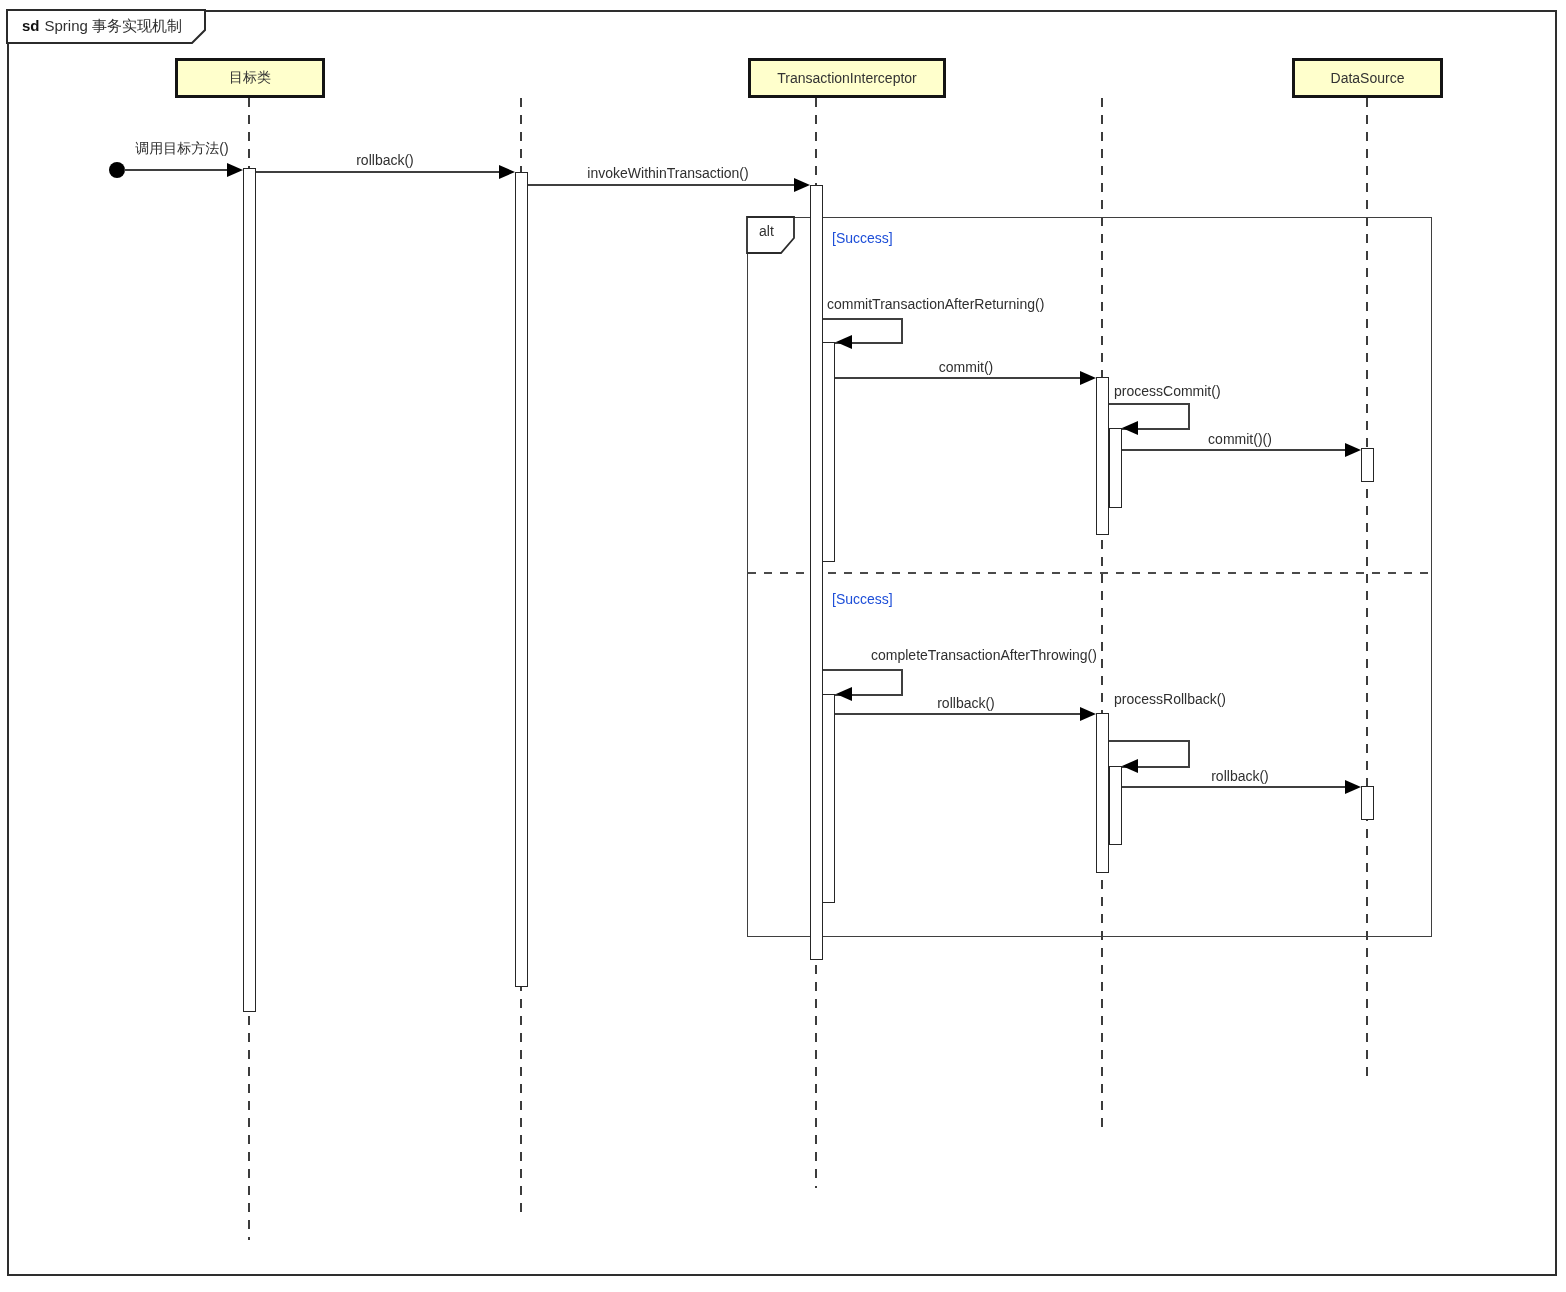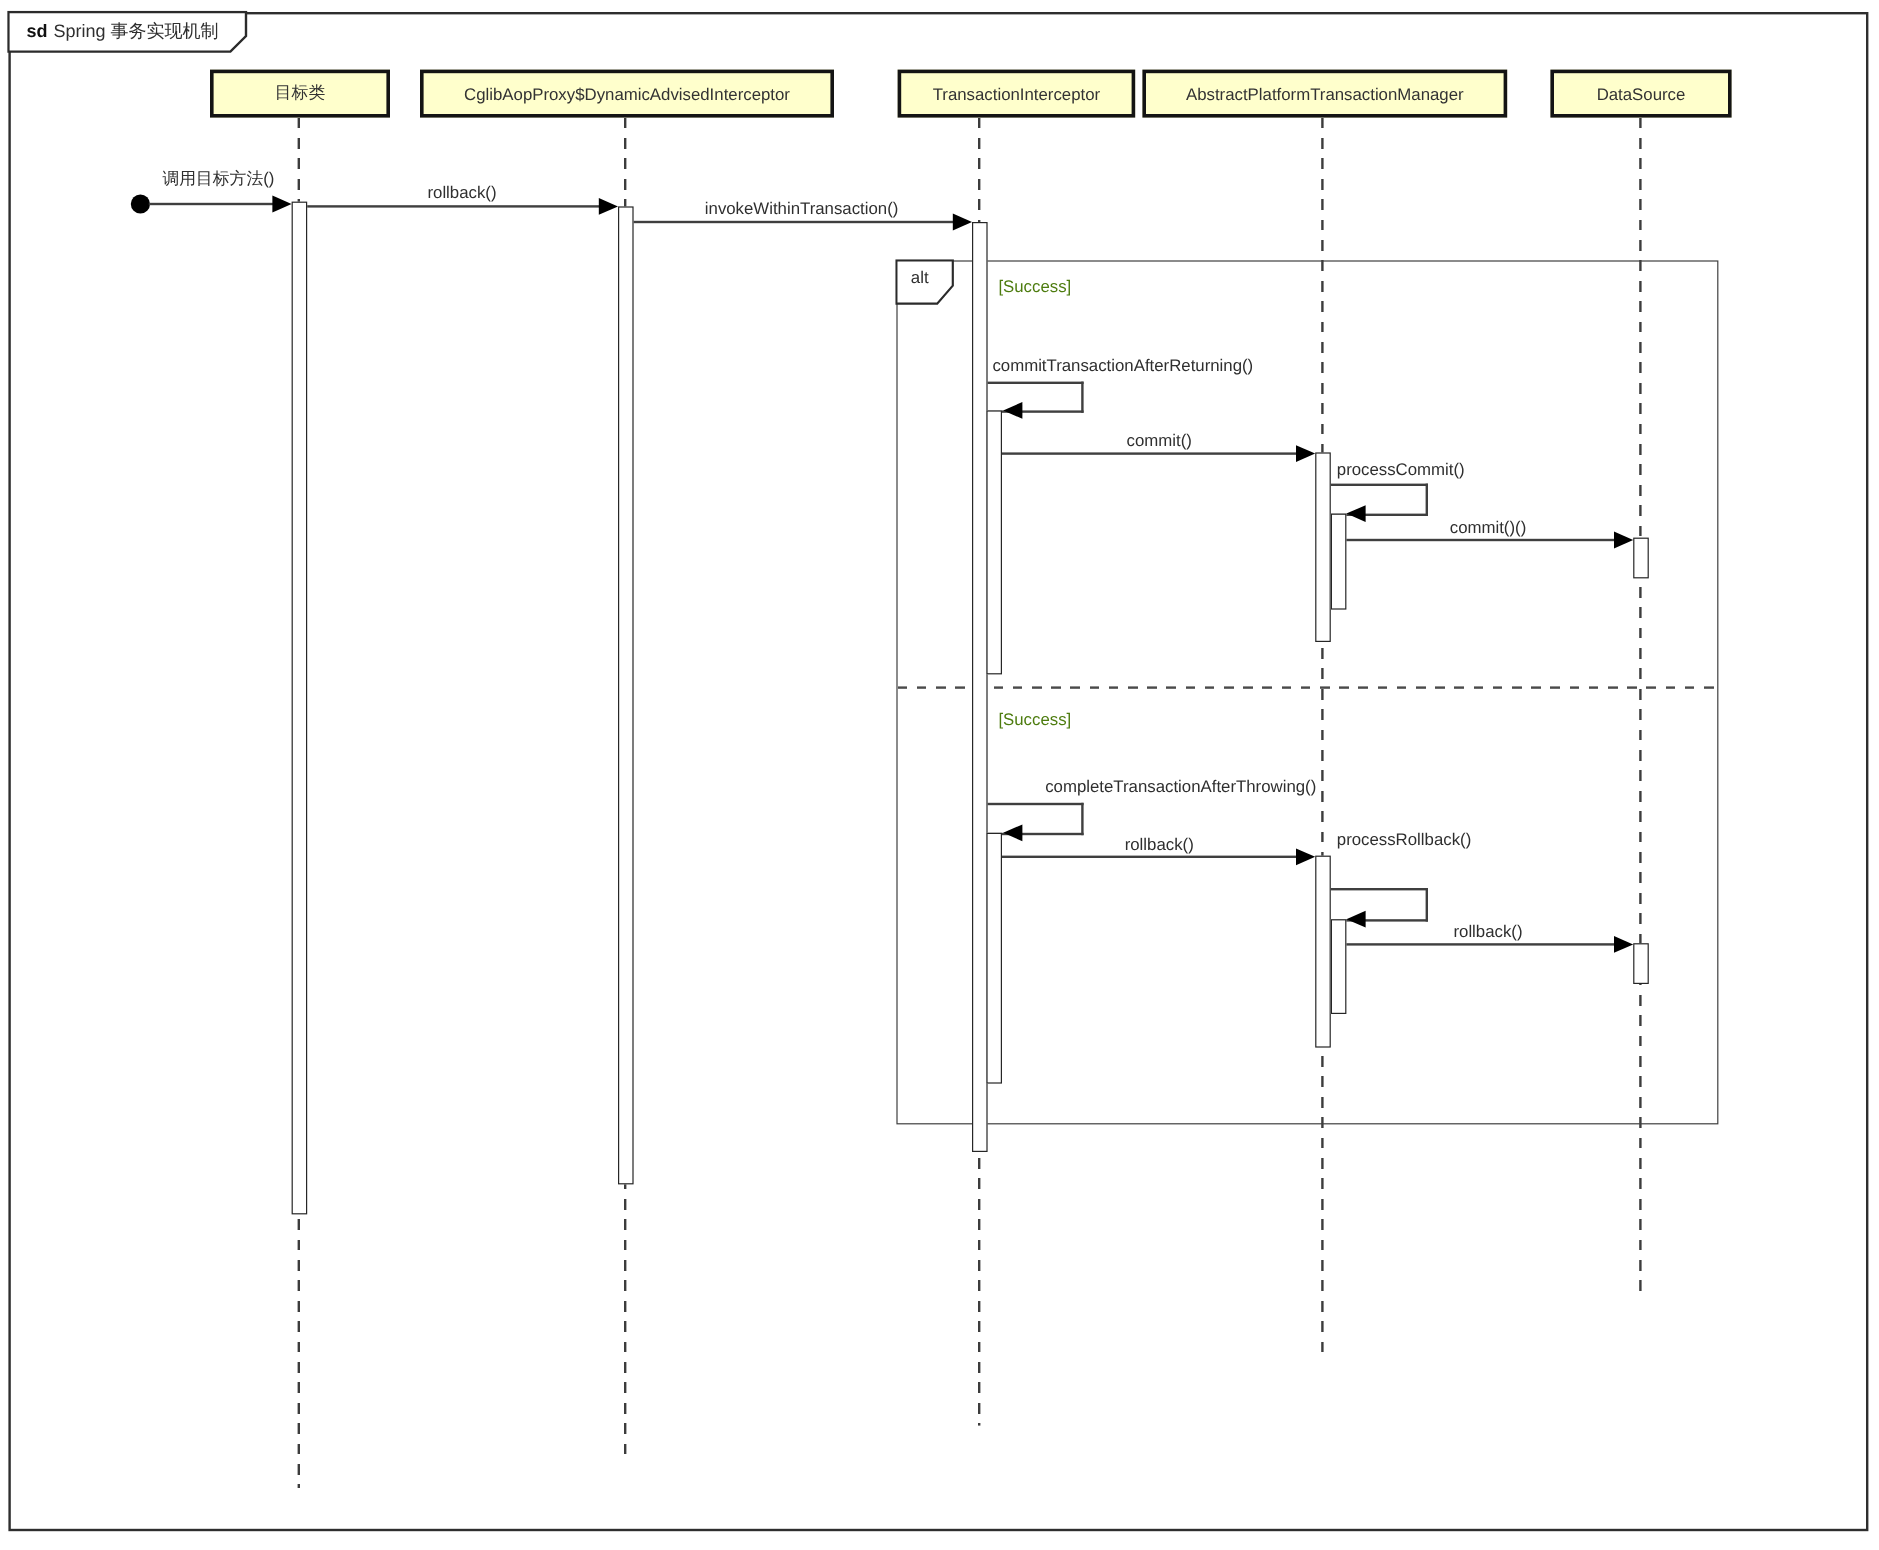--- a/index.html
+++ b/index.html
@@ -24,21 +24,21 @@
   .alt-divider{left:748px;top:572px;width:684px;height:2px;background:repeating-linear-gradient(to right,#4a4a4a 0 8px,transparent 8px 16px);}
   
   .mline{height:0;border-top:2px solid #3f3f3f;}
   .loop{border-top:2px solid #3f3f3f;border-right:2px solid #3f3f3f;border-bottom:2px solid #3f3f3f;box-sizing:border-box;}
   .ah-r{width:0;height:0;border-top:7px solid transparent;border-bottom:7px solid transparent;border-left:16px solid #000;}
   .ah-l{width:0;height:0;border-top:7px solid transparent;border-bottom:7px solid transparent;border-right:16px solid #000;}
   .dot{width:16px;height:16px;border-radius:50%;background:#000;}
   
   .lbl{font-size:14px;line-height:16px;color:#2f2f2f;white-space:nowrap;}
   .ctr{transform:translateX(-50%);}
-  .guard{font-size:14px;color:#4d7c0f;white-space:nowrap;}
+  .guard{font-size:14px;color:#1d4ed8;white-space:nowrap;}
   .tab-text{font-size:15px;color:#2f2f2f;white-space:nowrap;}
   .tab-text b{margin-right:5px;color:#111;}
 </style>
 </head>
 <body>
 
 <div id="canvas">
 
   <div class="abs diagram-border"></div>
 
@@ -47,23 +47,21 @@
   </svg>
   <div class="abs tab-text" style="left:22px;top:17px"><b>sd</b><span>Spring 事务实现机制</span></div>
 
   <div class="abs lifeline" style="left:248px;top:98px;height:1142px"></div>
   <div class="abs lifeline" style="left:520px;top:98px;height:1115px"></div>
   <div class="abs lifeline" style="left:815px;top:98px;height:1090px"></div>
   <div class="abs lifeline" style="left:1101px;top:98px;height:1030px"></div>
   <div class="abs lifeline" style="left:1366px;top:98px;height:980px"></div>
 
   <div class="abs head" style="left:175px;width:150px">目标类</div>
-  <div class="abs head" style="left:350px;width:345px">CglibAopProxy$DynamicAdvisedInterceptor</div>
   <div class="abs head" style="left:748px;width:198px">TransactionInterceptor</div>
-  <div class="abs head" style="left:952px;width:304px">AbstractPlatformTransactionManager</div>
   <div class="abs head" style="left:1292px;width:151px">DataSource</div>
 
   <div class="abs alt-frame"></div>
   <svg class="abs" style="left:746px;top:216px" width="52" height="40">
     <path d="M1,1 H48 V22 L35,37 H1 Z" fill="#ffffff" stroke="#2b2b2b" stroke-width="1.8"></path>
   </svg>
   <div class="abs lbl" style="left:759px;top:223px">alt</div>
   <div class="abs alt-divider"></div>
   <div class="abs guard" style="left:832px;top:230px">[Success]</div>
   <div class="abs guard" style="left:832px;top:591px">[Success]</div>

